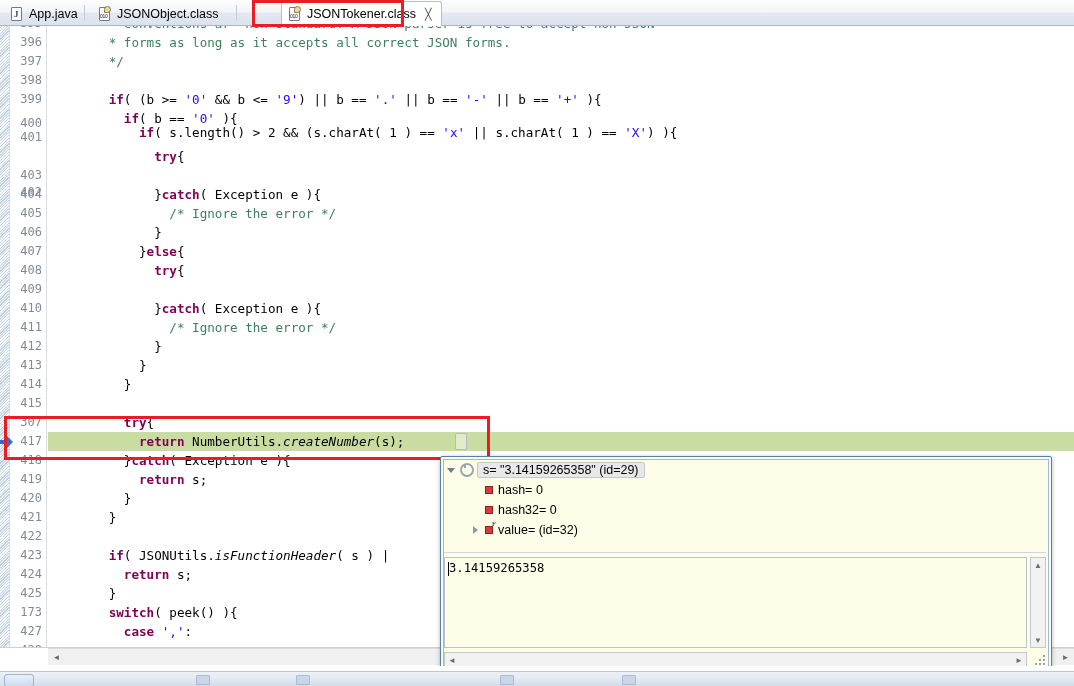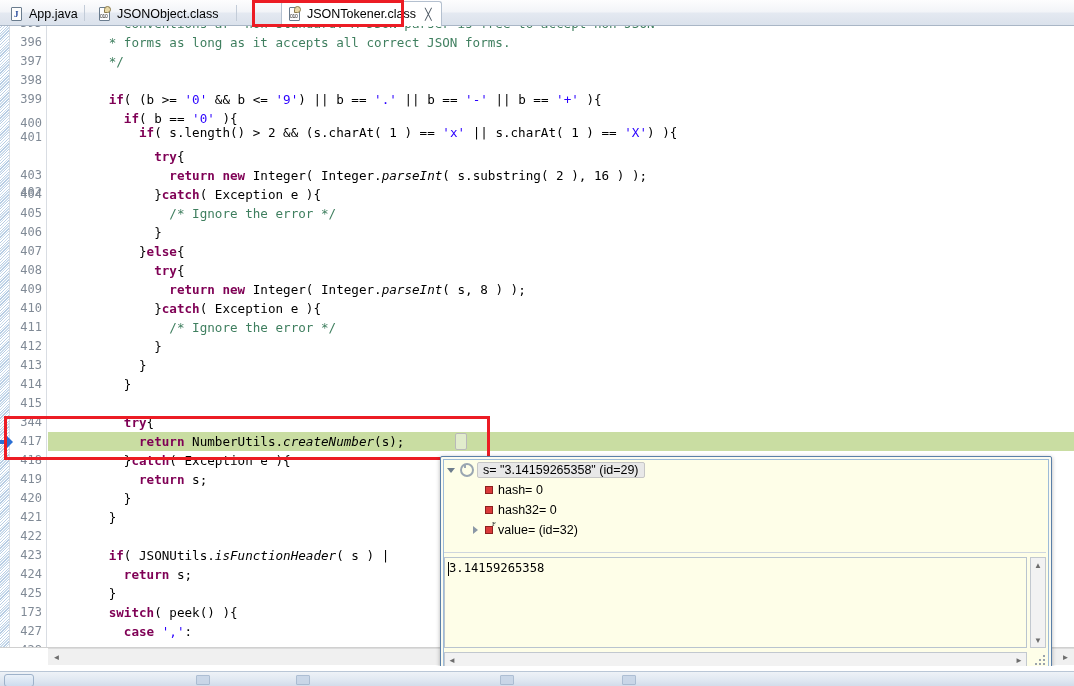--- a/index.html
+++ b/index.html
@@ -515,21 +515,21 @@
       <div class="lnum" style="top: 197px;">406</div>
       <div class="lnum" style="top: 216px;">407</div>
       <div class="lnum" style="top: 235px;">408</div>
       <div class="lnum" style="top: 254px;">409</div>
       <div class="lnum" style="top: 273px;">410</div>
       <div class="lnum" style="top: 292px;">411</div>
       <div class="lnum" style="top: 311px;">412</div>
       <div class="lnum" style="top: 330px;">413</div>
       <div class="lnum" style="top: 349px;">414</div>
       <div class="lnum" style="top: 368px;">415</div>
-      <div class="lnum" style="top: 387px;">344</div>
+      <div class="lnum" style="top: 387px;">307</div>
       <div class="lnum" style="top: 406px;">417</div>
       <div class="lnum" style="top: 425px;">418</div>
       <div class="lnum" style="top: 444px;">419</div>
       <div class="lnum" style="top: 463px;">420</div>
       <div class="lnum" style="top: 482px;">421</div>
       <div class="lnum" style="top: 501px;">422</div>
       <div class="lnum" style="top: 520px;">423</div>
       <div class="lnum" style="top: 539px;">424</div>
       <div class="lnum" style="top: 558px;">425</div>
       <div class="lnum" style="top: 577px;">173</div>
@@ -538,27 +538,25 @@
     </div>
   <div id="codearea">
       <div class="crow" style="top: -12px;"><span>        </span><span class="cmt">* conventions ar  non-standard. A JSON parser is free to accept non-JSON</span></div>
       <div class="crow" style="top: 7px;"><span>        </span><span class="cmt">* forms as long as it accepts all correct JSON forms.</span></div>
       <div class="crow" style="top: 26px;"><span>        </span><span class="cmt">*/</span></div>
       <div class="crow" style="top: 45px;"></div>
       <div class="crow" style="top: 64px;"><span>        </span><span class="kw">if</span><span>( (b &gt;= </span><span class="str">'0'</span><span> &amp;&amp; b &lt;= </span><span class="str">'9'</span><span>) || b == </span><span class="str">'.'</span><span> || b == </span><span class="str">'-'</span><span> || b == </span><span class="str">'+'</span><span> ){</span></div>
       <div class="crow" style="top: 83px;"><span>          </span><span class="kw">if</span><span>( b == </span><span class="str">'0'</span><span> ){</span></div>
       <div class="crow" style="top: 97px;"><span>            </span><span class="kw">if</span><span>( s.length() &gt; 2 &amp;&amp; (s.charAt( 1 ) == </span><span class="str">'x'</span><span> || s.charAt( 1 ) == </span><span class="str">'X'</span><span>) ){</span></div>
       <div class="crow" style="top: 121px;"><span>              </span><span class="kw">try</span><span>{</span></div>
-      <div class="crow" style="top: 140px;"><span>                </span><span class="kw">return</span><span> </span><span class="kw">new</span><span> Integer( Integer.</span><span class="mth">parseInt</span><span>( s.substring( 2 ), 16 ) );</span></div>
       <div class="crow" style="top: 159px;"><span>              }</span><span class="kw">catch</span><span>( Exception e ){</span></div>
       <div class="crow" style="top: 178px;"><span>                </span><span class="cmt">/* Ignore the error */</span></div>
       <div class="crow" style="top: 197px;"><span>              }</span></div>
       <div class="crow" style="top: 216px;"><span>            }</span><span class="kw">else</span><span>{</span></div>
       <div class="crow" style="top: 235px;"><span>              </span><span class="kw">try</span><span>{</span></div>
-      <div class="crow" style="top: 254px;"><span>                </span><span class="kw">return</span><span> </span><span class="kw">new</span><span> Integer( Integer.</span><span class="mth">parseInt</span><span>( s, 8 ) );</span></div>
       <div class="crow" style="top: 273px;"><span>              }</span><span class="kw">catch</span><span>( Exception e ){</span></div>
       <div class="crow" style="top: 292px;"><span>                </span><span class="cmt">/* Ignore the error */</span></div>
       <div class="crow" style="top: 311px;"><span>              }</span></div>
       <div class="crow" style="top: 330px;"><span>            }</span></div>
       <div class="crow" style="top: 349px;"><span>          }</span></div>
       <div class="crow" style="top: 368px;"></div>
       <div class="crow" style="top: 387px;"><span>          </span><span class="kw">try</span><span>{</span></div>
       <div class="crow hl" style="top: 406px;"><span>            </span><span class="kw">return</span><span> NumberUtils.</span><span class="mth">createNumber</span><span>(s);</span></div>
       <div class="crow" style="top: 425px;"><span>          }</span><span class="kw">catch</span><span>( Exception e ){</span></div>
       <div class="crow" style="top: 444px;"><span>            </span><span class="kw">return</span><span> s;</span></div>

